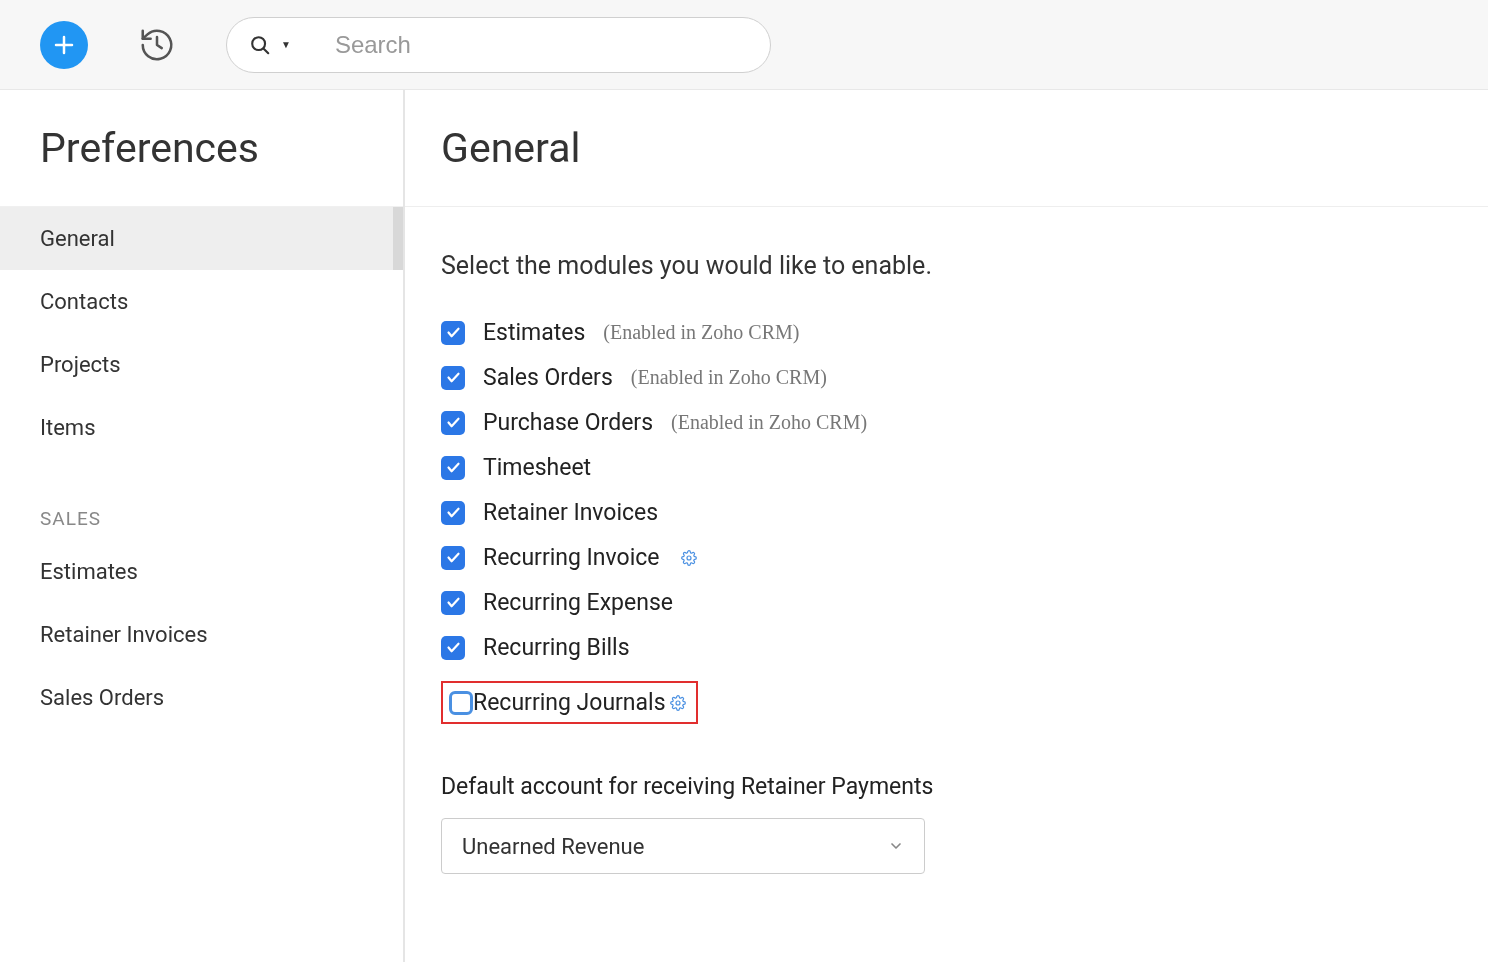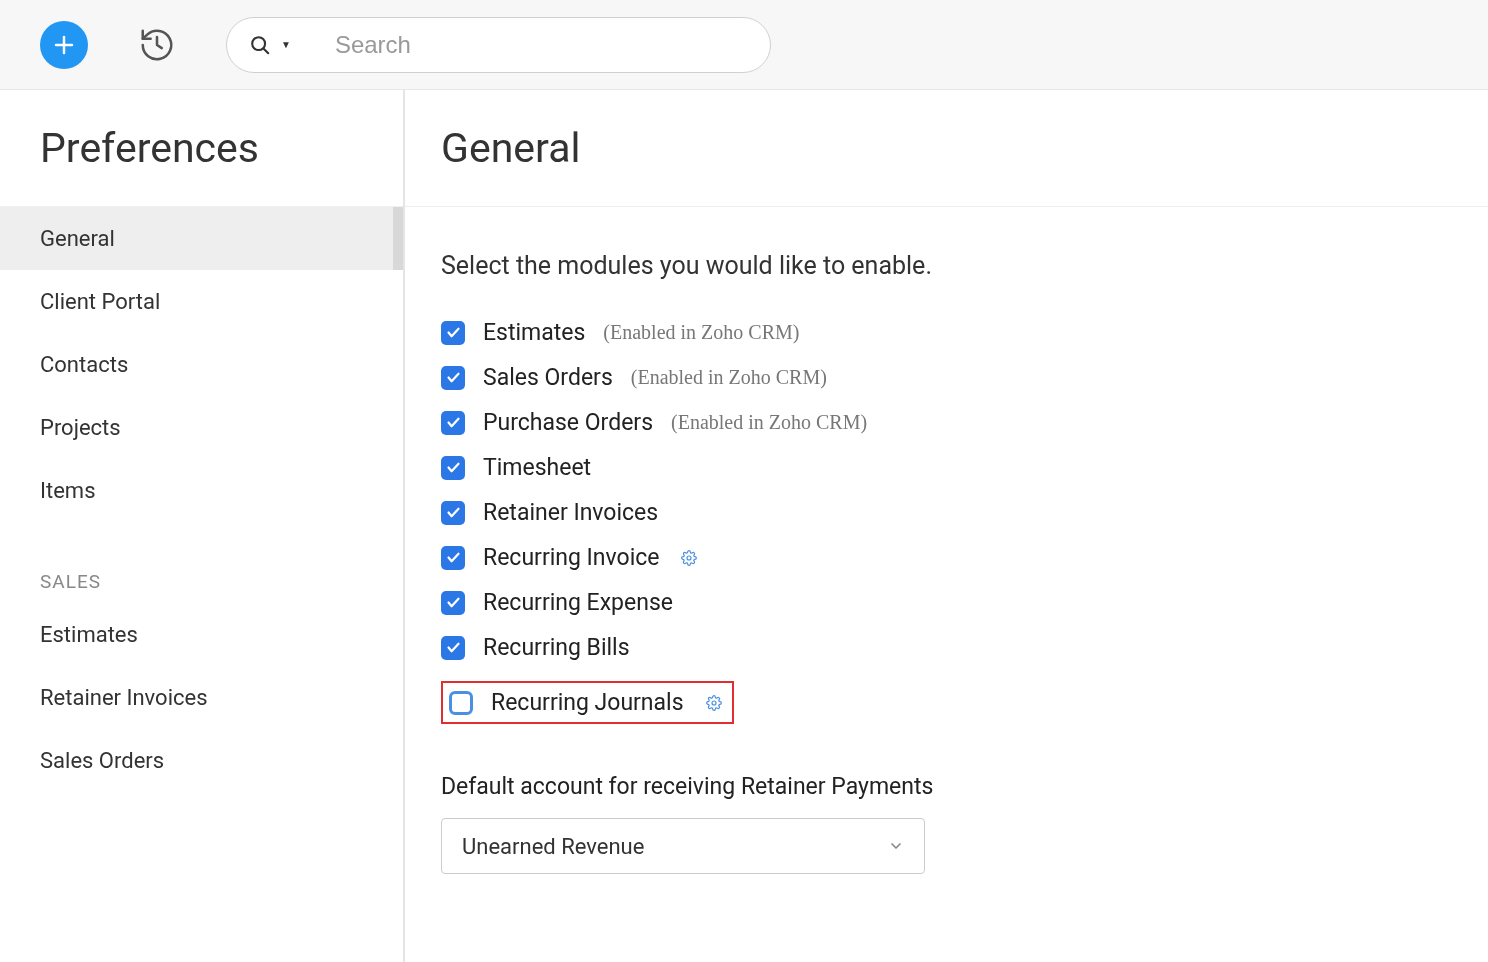--- a/index.html
+++ b/index.html
@@ -119,21 +119,20 @@
     background:#fff;
     border-radius:6px;
   }
   .note { color:#777; font-size:20px;font-family:Liberation Serif, serif; }
   .gear { color:#4a90e2; display:inline-flex; margin-left:4px; cursor:pointer;}
   .highlight-box {
     border: 2px solid #e12e2e;
     padding: 6px 10px 6px 6px;
     display:inline-flex;
     align-items:center;
-    gap:18px;
     margin-top:2px;
   }
 
   .field-label {
     font-size: 23px;
     margin-top: 40px;
     margin-bottom: 18px;
     color:#222;
   }
   .select {
@@ -179,21 +178,20 @@
     <span class="caret">▼</span>
     <input class="search-input" placeholder="Search" style="">
   </div>
 </div>
 
 <div class="layout">
   <div class="sidebar">
     <div class="sidebar-title">Preferences</div>
     <div class="nav">
       <div class="nav-item active">General</div>
-      <div class="nav-item">Client Portal</div>
       <div class="nav-item">Contacts</div>
       <div class="nav-item">Projects</div>
       <div class="nav-item">Items</div>
       <div class="nav-section">SALES</div>
       <div class="nav-item">Estimates</div>
       <div class="nav-item">Retainer Invoices</div>
       <div class="nav-item">Sales Orders</div>
     </div>
   </div>
 

